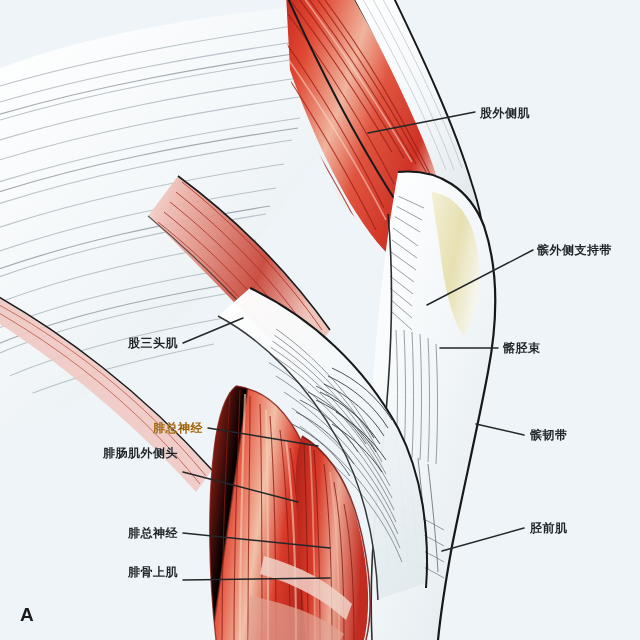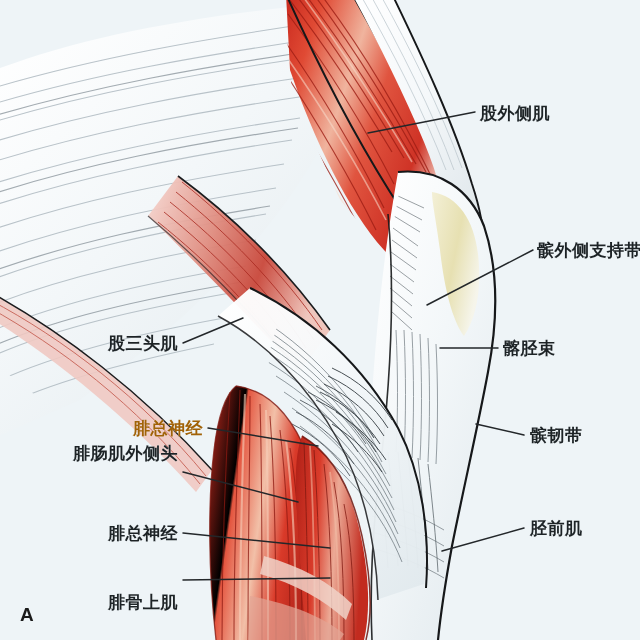--- a/index.html
+++ b/index.html
@@ -6,21 +6,21 @@
   body{
     width:640px;height:640px;overflow:hidden;
     background:#eef4f7;
     font-family:"Liberation Serif","DejaVu Serif",serif;
   }
   #stage{position:relative;width:640px;height:640px;overflow:hidden;}
   #art{position:absolute;inset:0;width:640px;height:640px;}
   .lbl{
     position:absolute;
     color:#1d2326;
-    font-size:17px;
+    font-size:12px;
     line-height:19px;
     letter-spacing:0.5px;
     white-space:nowrap;
     font-family:"Liberation Serif","DejaVu Serif",serif;
     font-weight:600;
     text-shadow:0 0 1px rgba(238,244,247,.9);
   }
   .lbl.r{text-align:left;}
   .lbl.l{text-align:center;transform:translateX(-100%);}
   #panel-marker{
@@ -361,17 +361,17 @@
   <div id="label-layer">
       <div class="lbl r" style="left: 480px; top: 104px; color: rgb(29, 35, 38);">股外侧肌</div>
       <div class="lbl r" style="left: 537px; top: 241px; color: rgb(29, 35, 38);">髌外侧支持带</div>
       <div class="lbl r" style="left: 503px; top: 339px; color: rgb(29, 35, 38);">髂胫束</div>
       <div class="lbl r" style="left: 530px; top: 426px; color: rgb(29, 35, 38);">髌韧带</div>
       <div class="lbl r" style="left: 530px; top: 519px; color: rgb(29, 35, 38);">胫前肌</div>
       <div class="lbl l" style="left: 178px; top: 334px; color: rgb(29, 35, 38);">股三头肌</div>
       <div class="lbl l" style="left: 203px; top: 419px; color: #a16207;">腓总神经</div>
       <div class="lbl l" style="left: 178px; top: 444px; color: rgb(29, 35, 38);">腓肠肌外侧头</div>
       <div class="lbl l" style="left: 178px; top: 524px; color: rgb(29, 35, 38);">腓总神经</div>
-      <div class="lbl l" style="left: 178px; top: 593px; color: rgb(29, 35, 38);">腓骨上肌</div>
+      <div class="lbl l" style="left: 178px; top: 563px; color: rgb(29, 35, 38);">腓骨上肌</div>
     </div>
 
   <div id="panel-marker">A</div>
 </div>
 
 </body></html>

